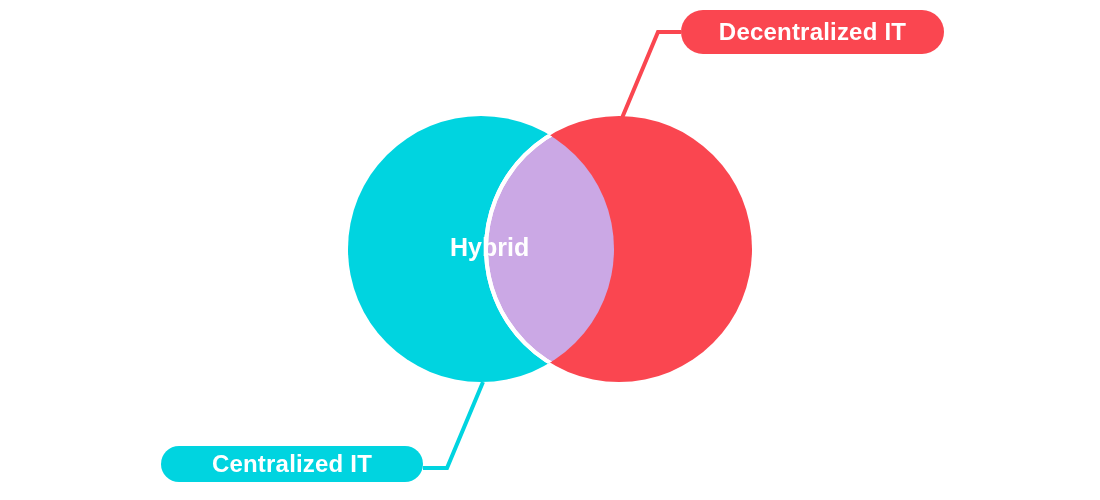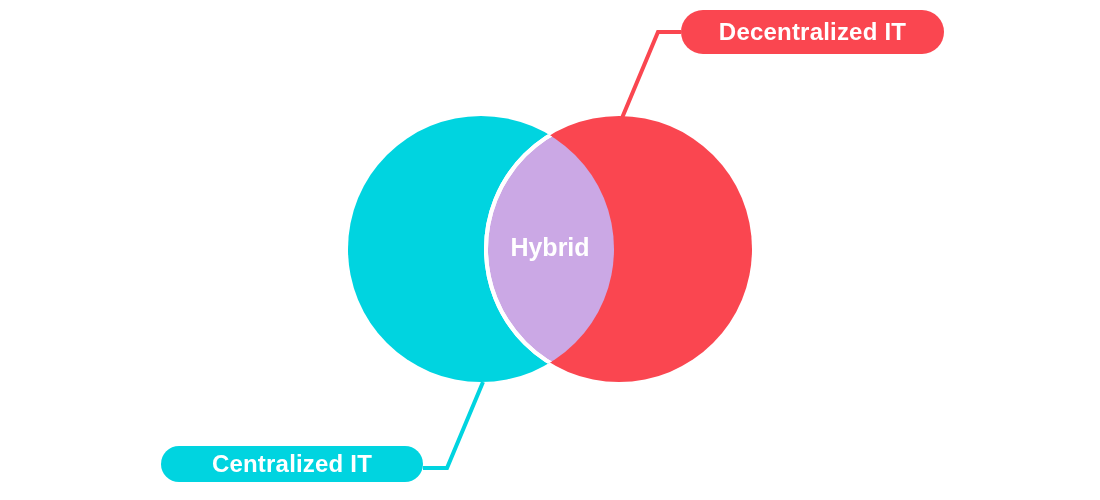--- a/index.html
+++ b/index.html
@@ -52,21 +52,21 @@
     width: 262px;
     height: 44px;
   }
   .region-label {
     position: absolute;
     color: #ffffff;
     font-weight: bold;
     font-size: 25px;
     white-space: nowrap;
     user-select: none;
-    text-align: center;
+    text-align: left;
   }
   #label-hybrid {
     left: 450px;
     top: 233px;
     width: 200px;
   }
 </style>
 </head>
 <body>
 

